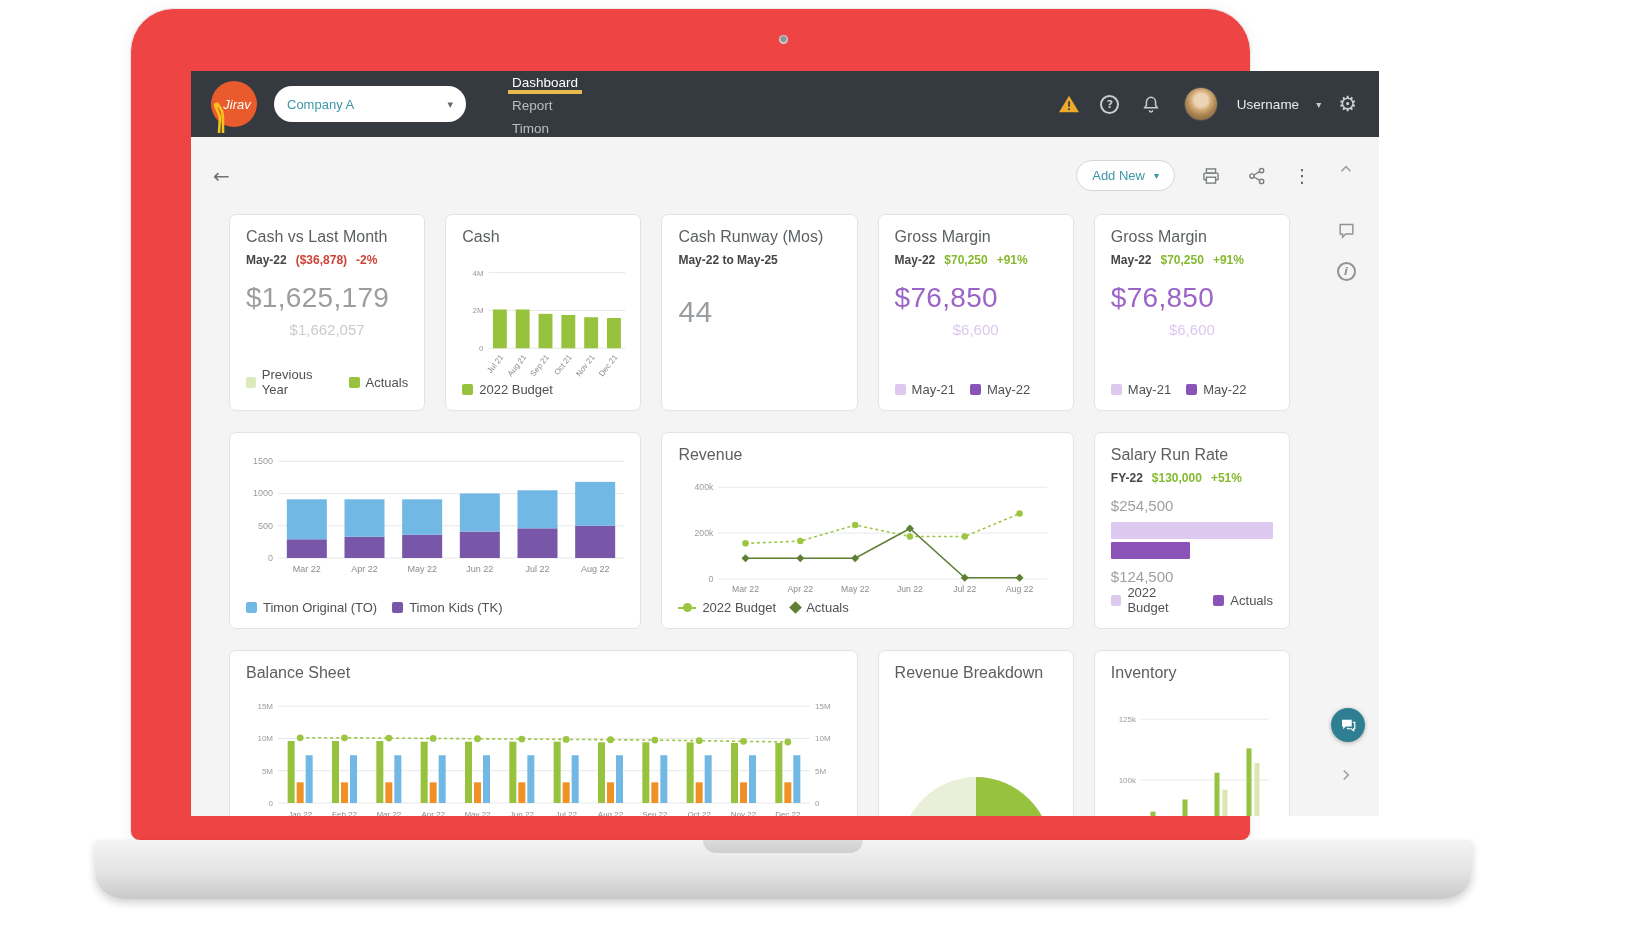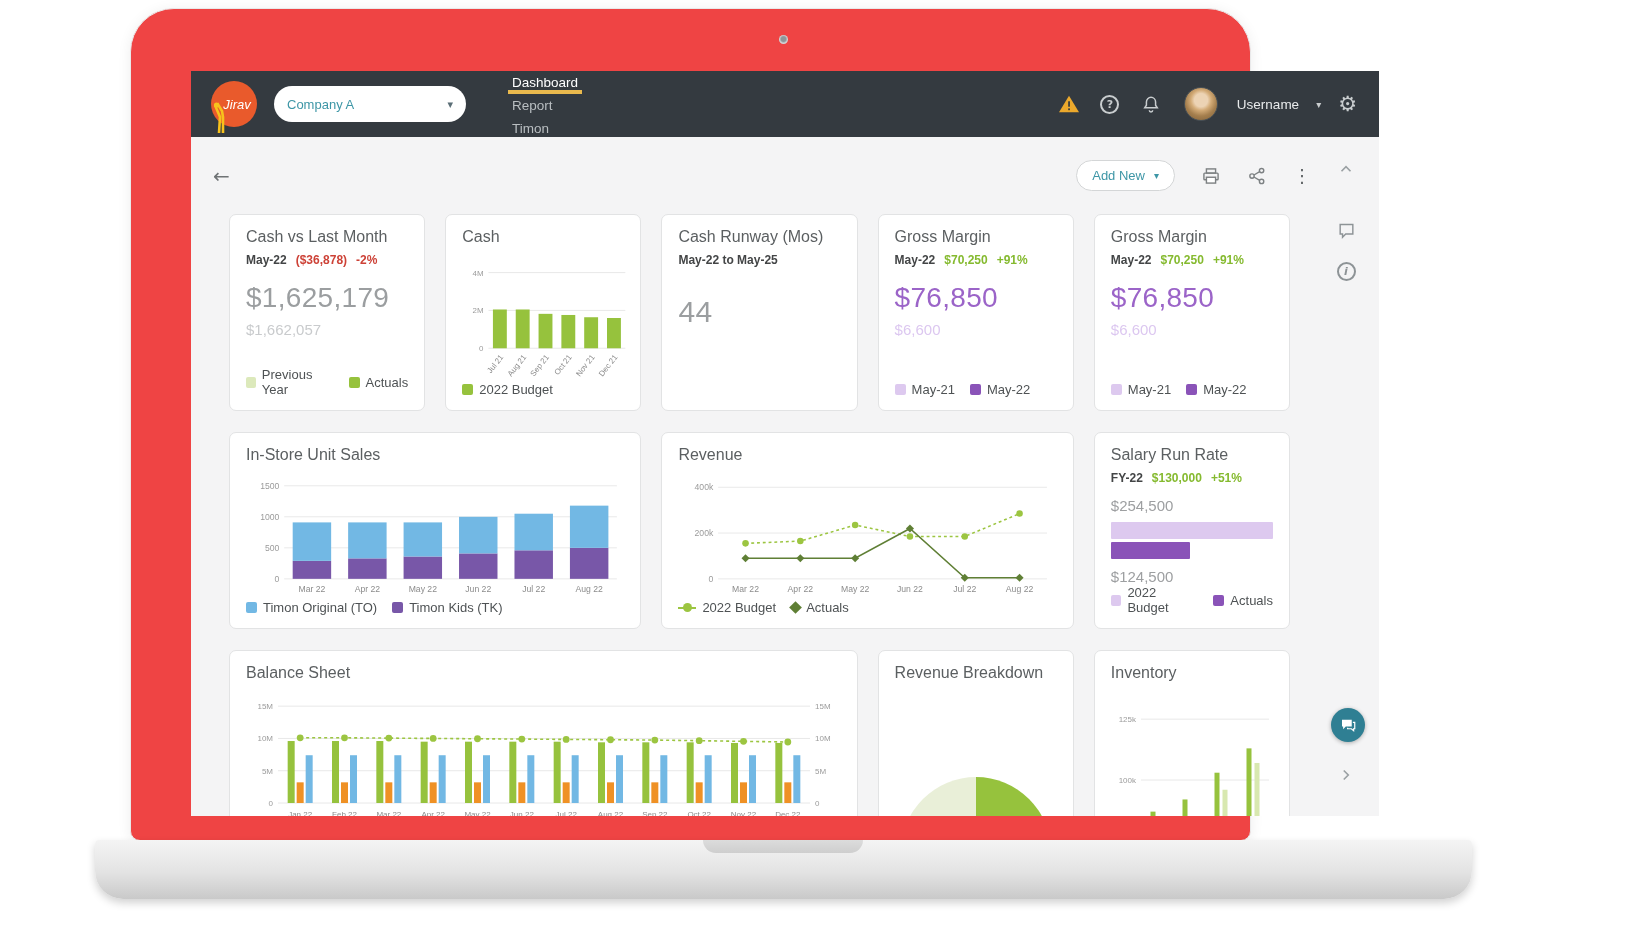--- a/index.html
+++ b/index.html
@@ -75,21 +75,21 @@
           gap: 21px 20px; padding: 0 89px 0 38px; }
   .card { background: #fff; border: 1px solid #e2e3e4; border-radius: 7px; padding: 13px 16px;
           display: flex; flex-direction: column; overflow: hidden; }
   .span2 { grid-column: span 2; } .span3 { grid-column: span 3; }
   .card-title { font-size: 16px; color: #5b5f61; margin-bottom: 7px; }
   .sub { display: flex; gap: 9px; font-size: 12px; font-weight: bold; color: #434546; }
   .sub .red { color: #cd4237; } .sub .grn { color: #85ba2f; }
   .big { font-size: 28px; color: #9b9ea0; margin-top: 15px; letter-spacing: .3px; }
   .big.purple { color: #9b64c8; }
   .big.runway { margin-top: 28px; font-size: 30px; }
-  .secondary { font-size: 15px; color: #c9cbcd; margin-top: 7px; }
+  .secondary { font-size: 15px; color: #c9cbcd; margin-top: 7px; text-align: center; }
   .secondary.lpurple { color: #dcc7f0; }
   .legend { margin-top: auto; display: flex; gap: 15px; font-size: 13px; color: #4e5254; align-items: center; }
   .lg { display: inline-flex; align-items: center; gap: 6px; }
   .mk-s { width: 11px; height: 11px; border-radius: 2px; display: inline-block; }
   .mk-d { width: 9px; height: 9px; transform: rotate(45deg); display: inline-block; }
   .mk-cl { position: relative; width: 18px; height: 9px; display: inline-block; }
   .mk-cl i { position: absolute; left: 0; right: 0; top: 3.5px; height: 2px; display: block; }
   .mk-cl b { position: absolute; left: 5px; top: 0; width: 9px; height: 9px; border-radius: 50%; display: block; }
   svg.chart { display: block; margin-top: 4px; }
   svg text { font-family: "Liberation Sans", sans-serif; }
@@ -281,21 +281,20 @@
                 <span>May-21</span>
               </span>
               <span class="lg">
                 <span class="mk-s" style="background: rgb(138, 83, 184);"></span>
                 <span>May-22</span>
               </span>
             </div>
         </div>
 
         <div class="card span2">
-          <div class="card-title">In-Store Unit Sales</div>
           <svg class="chart" width="386" height="130" viewBox="0 0 386 130">
               <line x1="32" y1="11.225806451612897" x2="378" y2="11.225806451612897" stroke="#e8e8e8" stroke-width="1"></line>
               <text x="27" y="14.225806451612897" text-anchor="end" font-size="9" fill="#9b9b9b">1500</text>
               <line x1="32" y1="43.483870967741936" x2="378" y2="43.483870967741936" stroke="#e8e8e8" stroke-width="1"></line>
               <text x="27" y="46.483870967741936" text-anchor="end" font-size="9" fill="#9b9b9b">1000</text>
               <line x1="32" y1="75.74193548387098" x2="378" y2="75.74193548387098" stroke="#e8e8e8" stroke-width="1"></line>
               <text x="27" y="78.74193548387098" text-anchor="end" font-size="9" fill="#9b9b9b">500</text>
               <line x1="32" y1="108" x2="378" y2="108" stroke="#e8e8e8" stroke-width="1"></line>
               <text x="27" y="111" text-anchor="end" font-size="9" fill="#9b9b9b">0</text>
               <text x="60.83333333333333" y="122" text-anchor="middle" font-size="9" fill="#8c8c8c">Mar 22</text>

